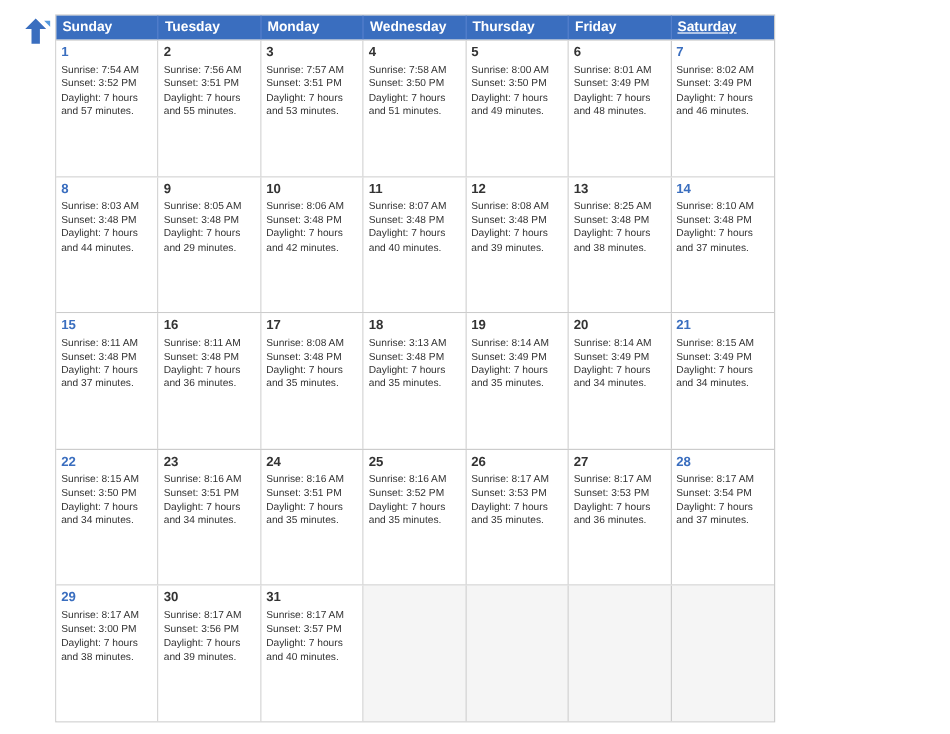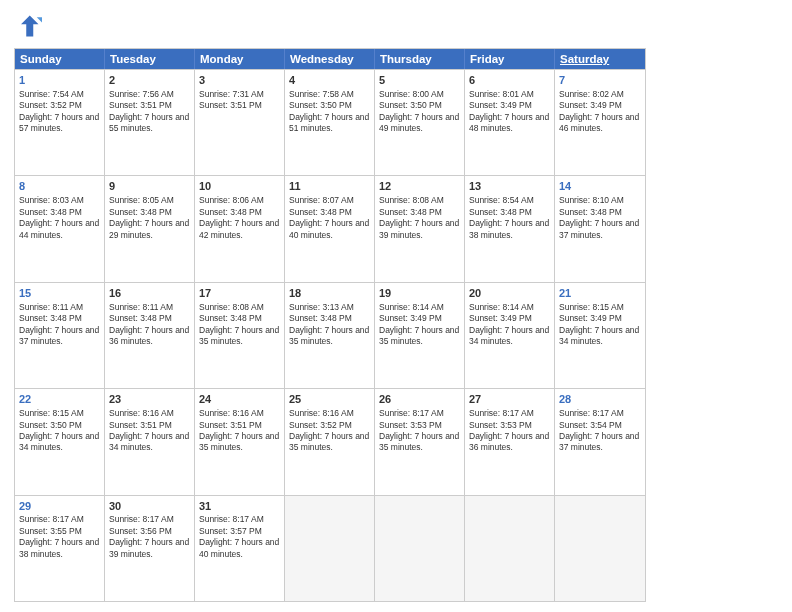--- a/index.html
+++ b/index.html
@@ -8,21 +8,21 @@
       background: #fff;
       width: 792px;
       height: 612px;
       overflow: hidden;
     }
     .page {
       width: 660px;
       height: 612px;
       padding: 12px 14px 10px 14px;
       display: flex;
-      flex-direction: column;
+      flex-direction: row;
     }
     .header {
       display: flex;
       justify-content: space-between;
       align-items: flex-start;
       margin-bottom: 8px;
     }
     .logo {
       display: flex;
       align-items: center;
@@ -130,33 +130,33 @@
         <div class="cal-header-cell">Monday</div>
         <div class="cal-header-cell">Wednesday</div>
         <div class="cal-header-cell">Thursday</div>
         <div class="cal-header-cell">Friday</div>
         <div class="cal-header-cell">Saturday</div>
       </div>
     <div class="cal-body">
     <div class="cal-row">
           <div class="cal-cell sunday"><span class="cal-day-num">1</span><span>Sunrise: 7:54 AM</span><br><span>Sunset: 3:52 PM</span><br><span>Daylight: 7 hours and 57 minutes.</span></div>
           <div class="cal-cell monday"><span class="cal-day-num">2</span><span>Sunrise: 7:56 AM</span><br><span>Sunset: 3:51 PM</span><br><span>Daylight: 7 hours and 55 minutes.</span></div>
-          <div class="cal-cell tuesday"><span class="cal-day-num">3</span><span>Sunrise: 7:31 AM</span><br><span>Sunset: 3:51 PM</span><br></div>
+          <div class="cal-cell tuesday"><span class="cal-day-num">3</span><span>Sunrise: 7:57 AM</span><br><span>Sunset: 3:51 PM</span><br><span>Daylight: 7 hours and 53 minutes.</span></div>
           <div class="cal-cell wednesday"><span class="cal-day-num">4</span><span>Sunrise: 7:58 AM</span><br><span>Sunset: 3:50 PM</span><br><span>Daylight: 7 hours and 51 minutes.</span></div>
           <div class="cal-cell thursday"><span class="cal-day-num">5</span><span>Sunrise: 8:00 AM</span><br><span>Sunset: 3:50 PM</span><br><span>Daylight: 7 hours and 49 minutes.</span></div>
           <div class="cal-cell friday"><span class="cal-day-num">6</span><span>Sunrise: 8:01 AM</span><br><span>Sunset: 3:49 PM</span><br><span>Daylight: 7 hours and 48 minutes.</span></div>
           <div class="cal-cell saturday"><span class="cal-day-num">7</span><span>Sunrise: 8:02 AM</span><br><span>Sunset: 3:49 PM</span><br><span>Daylight: 7 hours and 46 minutes.</span></div>
         </div>
         <div class="cal-row">
           <div class="cal-cell sunday"><span class="cal-day-num">8</span><span>Sunrise: 8:03 AM</span><br><span>Sunset: 3:48 PM</span><br><span>Daylight: 7 hours and 44 minutes.</span></div>
           <div class="cal-cell monday"><span class="cal-day-num">9</span><span>Sunrise: 8:05 AM</span><br><span>Sunset: 3:48 PM</span><br><span>Daylight: 7 hours and 29 minutes.</span></div>
           <div class="cal-cell tuesday"><span class="cal-day-num">10</span><span>Sunrise: 8:06 AM</span><br><span>Sunset: 3:48 PM</span><br><span>Daylight: 7 hours and 42 minutes.</span></div>
           <div class="cal-cell wednesday"><span class="cal-day-num">11</span><span>Sunrise: 8:07 AM</span><br><span>Sunset: 3:48 PM</span><br><span>Daylight: 7 hours and 40 minutes.</span></div>
           <div class="cal-cell thursday"><span class="cal-day-num">12</span><span>Sunrise: 8:08 AM</span><br><span>Sunset: 3:48 PM</span><br><span>Daylight: 7 hours and 39 minutes.</span></div>
-          <div class="cal-cell friday"><span class="cal-day-num">13</span><span>Sunrise: 8:54 AM</span><br><span>Sunset: 3:48 PM</span><br><span>Daylight: 7 hours and 38 minutes.</span></div>
+          <div class="cal-cell friday"><span class="cal-day-num">13</span><span>Sunrise: 8:25 AM</span><br><span>Sunset: 3:48 PM</span><br><span>Daylight: 7 hours and 38 minutes.</span></div>
           <div class="cal-cell saturday"><span class="cal-day-num">14</span><span>Sunrise: 8:10 AM</span><br><span>Sunset: 3:48 PM</span><br><span>Daylight: 7 hours and 37 minutes.</span></div>
         </div>
         <div class="cal-row">
           <div class="cal-cell sunday"><span class="cal-day-num">15</span><span>Sunrise: 8:11 AM</span><br><span>Sunset: 3:48 PM</span><br><span>Daylight: 7 hours and 37 minutes.</span></div>
           <div class="cal-cell monday"><span class="cal-day-num">16</span><span>Sunrise: 8:11 AM</span><br><span>Sunset: 3:48 PM</span><br><span>Daylight: 7 hours and 36 minutes.</span></div>
           <div class="cal-cell tuesday"><span class="cal-day-num">17</span><span>Sunrise: 8:08 AM</span><br><span>Sunset: 3:48 PM</span><br><span>Daylight: 7 hours and 35 minutes.</span></div>
           <div class="cal-cell wednesday"><span class="cal-day-num">18</span><span>Sunrise: 3:13 AM</span><br><span>Sunset: 3:48 PM</span><br><span>Daylight: 7 hours and 35 minutes.</span></div>
           <div class="cal-cell thursday"><span class="cal-day-num">19</span><span>Sunrise: 8:14 AM</span><br><span>Sunset: 3:49 PM</span><br><span>Daylight: 7 hours and 35 minutes.</span></div>
           <div class="cal-cell friday"><span class="cal-day-num">20</span><span>Sunrise: 8:14 AM</span><br><span>Sunset: 3:49 PM</span><br><span>Daylight: 7 hours and 34 minutes.</span></div>
           <div class="cal-cell saturday"><span class="cal-day-num">21</span><span>Sunrise: 8:15 AM</span><br><span>Sunset: 3:49 PM</span><br><span>Daylight: 7 hours and 34 minutes.</span></div>
@@ -164,21 +164,21 @@
         <div class="cal-row">
           <div class="cal-cell sunday"><span class="cal-day-num">22</span><span>Sunrise: 8:15 AM</span><br><span>Sunset: 3:50 PM</span><br><span>Daylight: 7 hours and 34 minutes.</span></div>
           <div class="cal-cell monday"><span class="cal-day-num">23</span><span>Sunrise: 8:16 AM</span><br><span>Sunset: 3:51 PM</span><br><span>Daylight: 7 hours and 34 minutes.</span></div>
           <div class="cal-cell tuesday"><span class="cal-day-num">24</span><span>Sunrise: 8:16 AM</span><br><span>Sunset: 3:51 PM</span><br><span>Daylight: 7 hours and 35 minutes.</span></div>
           <div class="cal-cell wednesday"><span class="cal-day-num">25</span><span>Sunrise: 8:16 AM</span><br><span>Sunset: 3:52 PM</span><br><span>Daylight: 7 hours and 35 minutes.</span></div>
           <div class="cal-cell thursday"><span class="cal-day-num">26</span><span>Sunrise: 8:17 AM</span><br><span>Sunset: 3:53 PM</span><br><span>Daylight: 7 hours and 35 minutes.</span></div>
           <div class="cal-cell friday"><span class="cal-day-num">27</span><span>Sunrise: 8:17 AM</span><br><span>Sunset: 3:53 PM</span><br><span>Daylight: 7 hours and 36 minutes.</span></div>
           <div class="cal-cell saturday"><span class="cal-day-num">28</span><span>Sunrise: 8:17 AM</span><br><span>Sunset: 3:54 PM</span><br><span>Daylight: 7 hours and 37 minutes.</span></div>
         </div>
         <div class="cal-row">
-          <div class="cal-cell sunday"><span class="cal-day-num">29</span><span>Sunrise: 8:17 AM</span><br><span>Sunset: 3:55 PM</span><br><span>Daylight: 7 hours and 38 minutes.</span></div>
+          <div class="cal-cell sunday"><span class="cal-day-num">29</span><span>Sunrise: 8:17 AM</span><br><span>Sunset: 3:00 PM</span><br><span>Daylight: 7 hours and 38 minutes.</span></div>
           <div class="cal-cell monday"><span class="cal-day-num">30</span><span>Sunrise: 8:17 AM</span><br><span>Sunset: 3:56 PM</span><br><span>Daylight: 7 hours and 39 minutes.</span></div>
           <div class="cal-cell tuesday"><span class="cal-day-num">31</span><span>Sunrise: 8:17 AM</span><br><span>Sunset: 3:57 PM</span><br><span>Daylight: 7 hours and 40 minutes.</span></div>
           <div class="cal-cell empty"></div>
           <div class="cal-cell empty"></div>
           <div class="cal-cell empty"></div>
           <div class="cal-cell empty"></div>
         </div>
       </div>
   </div>
 </div>

